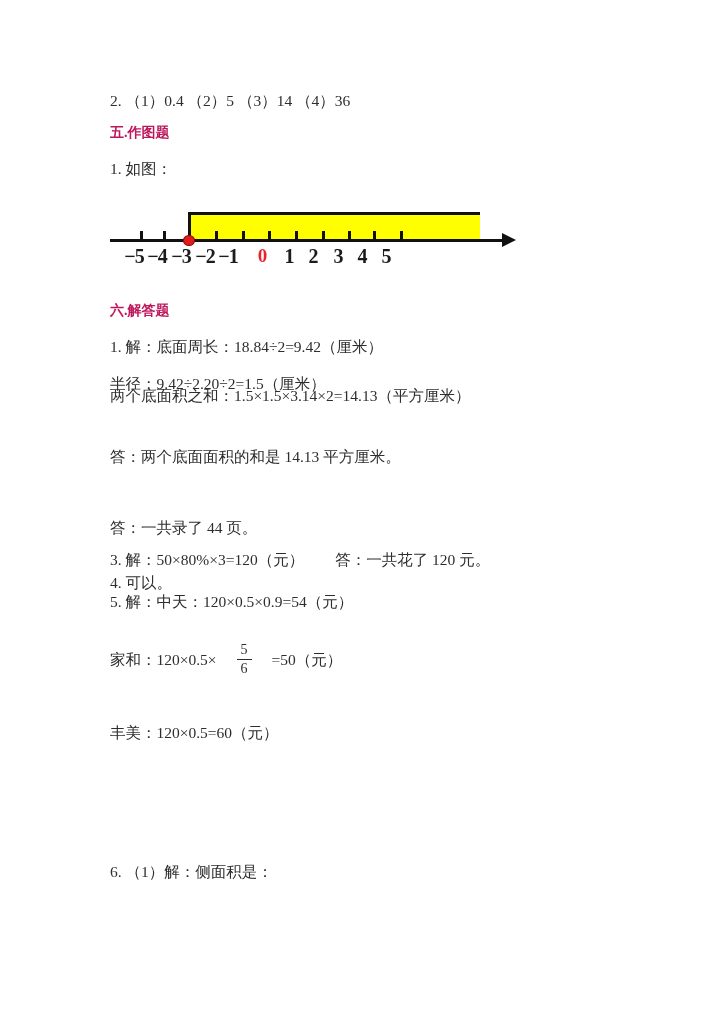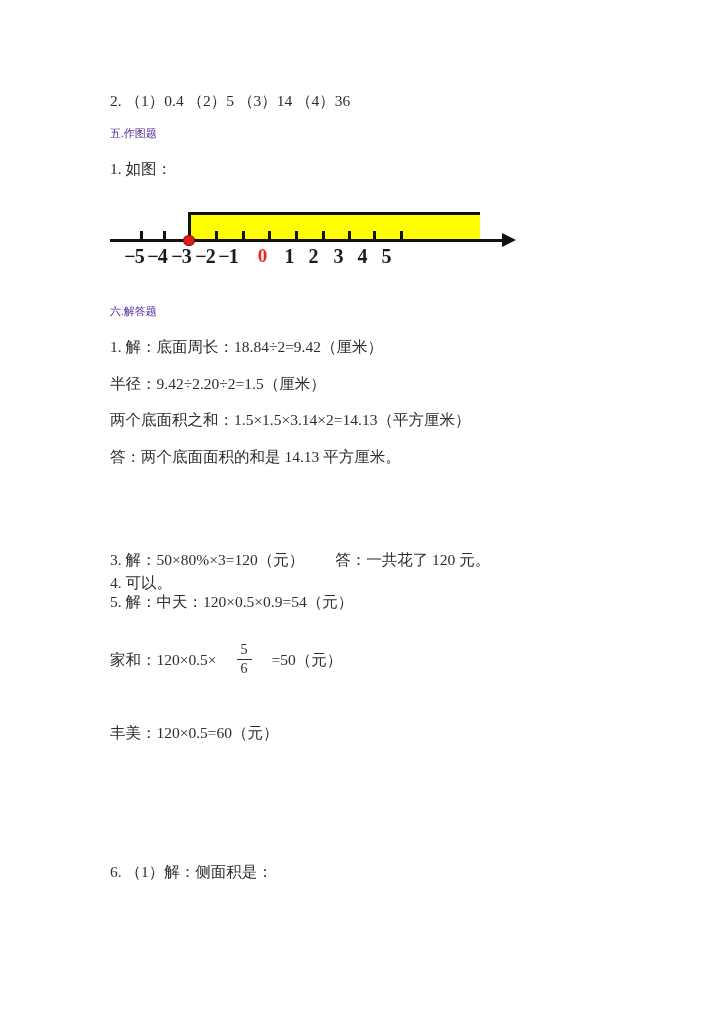--- a/index.html
+++ b/index.html
@@ -13,23 +13,23 @@
   }
   .line{
     position:absolute;
     left:110px;
     font-size:15.5px;
     line-height:20px;
     white-space:pre;
     color:#2d2d2d;
   }
   .heading{
-    font-weight:normal;
-    font-size:11px;
-    color:#4c1d95;
+    font-weight:bold;
+    font-size:14px;
+    color:#be185d;
   }
   
   .diagram{
     position:absolute;
     left:0;top:205px;
     width:720px;height:75px;
   }
   .nl-highlight{
     position:absolute;
     left:188px;top:7px;
@@ -143,22 +143,23 @@
     <span class="nl-label" style="left:313px">2</span>
     <span class="nl-label" style="left:338px">3</span>
     <span class="nl-label" style="left:362px">4</span>
     <span class="nl-label" style="left:386px">5</span>
   </div>
 
   <div class="line heading" style="top:301px">六.解答题</div>
 
   <div class="line" style="top:337px">1. 解：底面周长：18.84÷2=9.42（厘米）</div>
   <div class="line" style="top:374px">半径：9.42÷2.20÷2=1.5（厘米）</div>
-  <div class="line" style="top:410px">两个底面积之和：1.5×1.5×3.14×2=14.13（平方厘米）</div>
+  <div class="line" style="top:386px">两个底面积之和：1.5×1.5×3.14×2=14.13（平方厘米）</div>
   <div class="line" style="top:447px">答：两个底面面积的和是 14.13 平方厘米。</div>
+  <div class="line" style="top:518px">答：一共录了 44 页。</div>
   <div class="line" style="top:550px">3. 解：50×80%×3=120（元）　　答：一共花了 120 元。</div>
   <div class="line" style="top:573px">4. 可以。</div>
   <div class="line" style="top:592px">5. 解：中天：120×0.5×0.9=54（元）</div>
 
   <div class="line frac-line" style="top:642px">
     <span>家和：120×0.5×</span>
     <span class="frac">
       <span class="num">5</span>
       <span class="den">6</span>
     </span>

